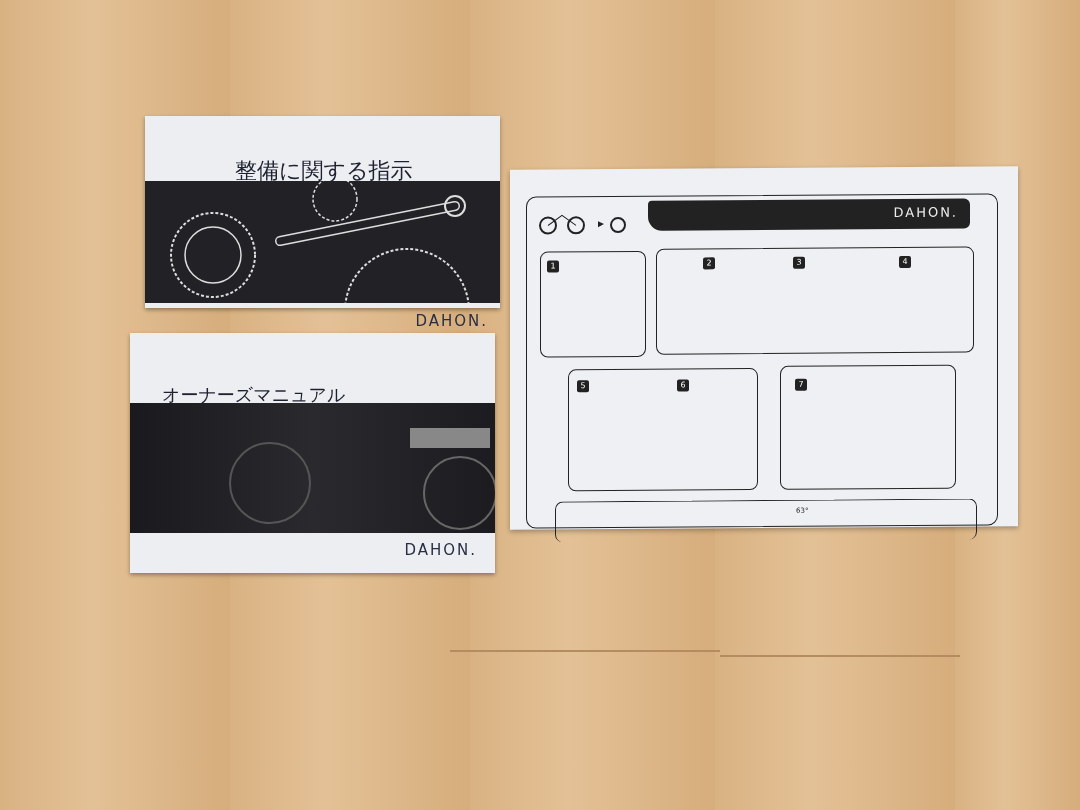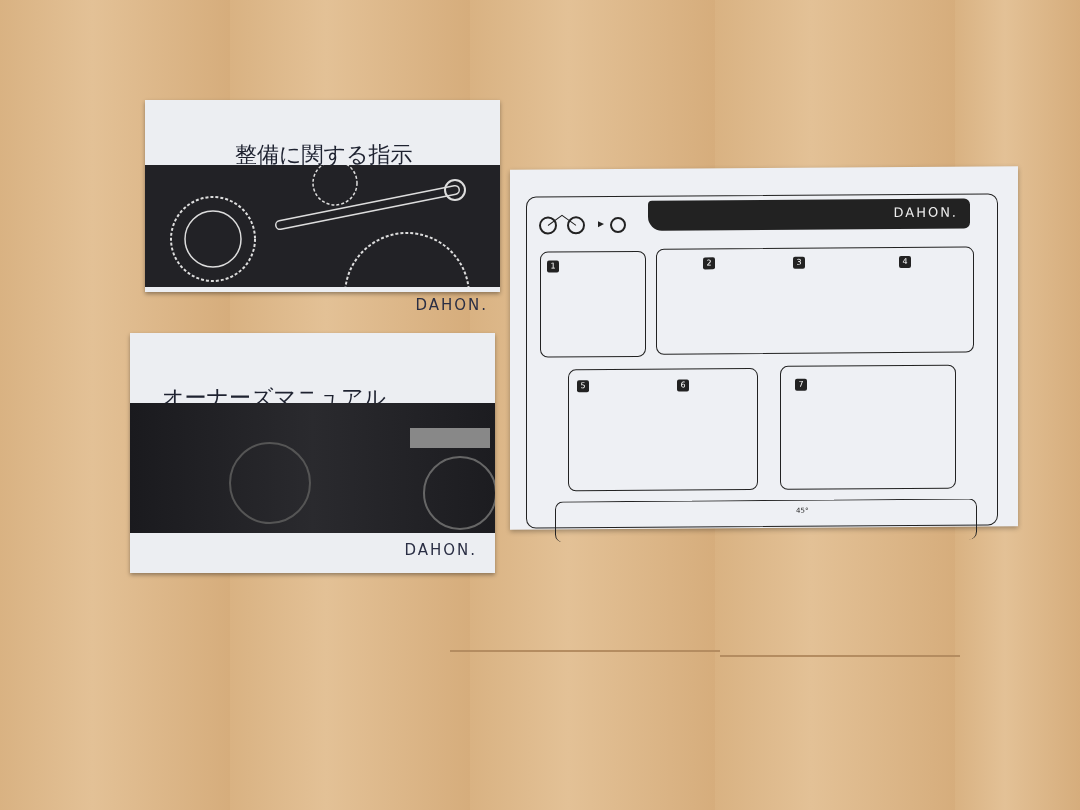--- a/index.html
+++ b/index.html
@@ -25,38 +25,38 @@
 <div class="floor">
   <div class="plank" style="left:0;width:230px"></div>
   <div class="plank" style="left:230px;width:240px"></div>
   <div class="plank" style="left:470px;width:245px"></div>
   <div class="plank" style="left:715px;width:240px"></div>
   <div class="plank" style="left:955px;width:125px"></div>
   <div class="hseam" style="left:450px;width:270px;top:650px"></div>
   <div class="hseam" style="left:720px;width:240px;top:655px"></div>
 </div>
 
-<div class="booklet" style="left:145px;top:100px;width:355px;height:192px">
+<div class="booklet" style="left:145px;top:116px;width:355px;height:192px">
   <div class="title" style="left:90px;top:40px;font-size:22px">整備に関する指示</div>
   <div class="band" style="top:65px;height:122px">
     <svg width="355" height="122">
       <circle cx="68" cy="74" r="42" fill="none" stroke="#ddd" stroke-width="2" stroke-dasharray="3 2"></circle>
       <circle cx="68" cy="74" r="28" fill="none" stroke="#ddd" stroke-width="1.5"></circle>
       <circle cx="190" cy="18" r="22" fill="none" stroke="#ddd" stroke-width="1.5" stroke-dasharray="3 2"></circle>
       <circle cx="262" cy="130" r="62" fill="none" stroke="#ddd" stroke-width="2" stroke-dasharray="3 2"></circle>
       <path d="M135 60 L310 25" stroke="#ddd" stroke-width="10" stroke-linecap="round" fill="none"></path>
       <path d="M135 60 L310 25" stroke="#222226" stroke-width="7" stroke-linecap="round" fill="none"></path>
       <circle cx="310" cy="25" r="10" fill="none" stroke="#ddd" stroke-width="2"></circle>
     </svg>
   </div>
   <div class="logo" style="right:12px;top:196px">DAHON.</div>
 </div>
 
 <div class="booklet" style="left:130px;top:333px;width:365px;height:240px">
-  <div class="title" style="left:32px;top:50px;font-size:22px">オーナーズマニュアル</div>
+  <div class="title" style="left:32px;top:50px;font-size:18px">オーナーズマニュアル</div>
   <div class="band" style="top:70px;height:130px;background:linear-gradient(90deg,#1a1a1e,#2a2a2e 50%,#1c1c20)">
     <svg width="365" height="130">
       <circle cx="140" cy="80" r="40" fill="none" stroke="#555" stroke-width="2"></circle>
       <circle cx="330" cy="90" r="36" fill="none" stroke="#666" stroke-width="2"></circle>
       <rect x="280" y="25" width="80" height="20" fill="#888"></rect>
     </svg>
   </div>
   <div class="logo" style="right:18px;top:208px">DAHON.</div>
 </div>
 
@@ -82,15 +82,15 @@
     <div class="num" style="left:242px;top:8px">4</div>
   </div>
   <div class="panel" style="left:58px;top:200px;width:188px;height:120px">
     <div class="num" style="left:8px;top:10px">5</div>
     <div class="num" style="left:108px;top:10px">6</div>
   </div>
   <div class="panel" style="left:270px;top:198px;width:174px;height:122px">
     <div class="num" style="left:14px;top:12px">7</div>
   </div>
   <div class="panel" style="left:45px;top:332px;width:420px;height:40px;border-bottom:none">
-    <div style="position:absolute;left:240px;top:6px;font-size:7px;color:#222">45°</div>
+    <div style="position:absolute;left:240px;top:6px;font-size:7px;color:#222">63°</div>
   </div>
 </div>
 
 </body></html>

